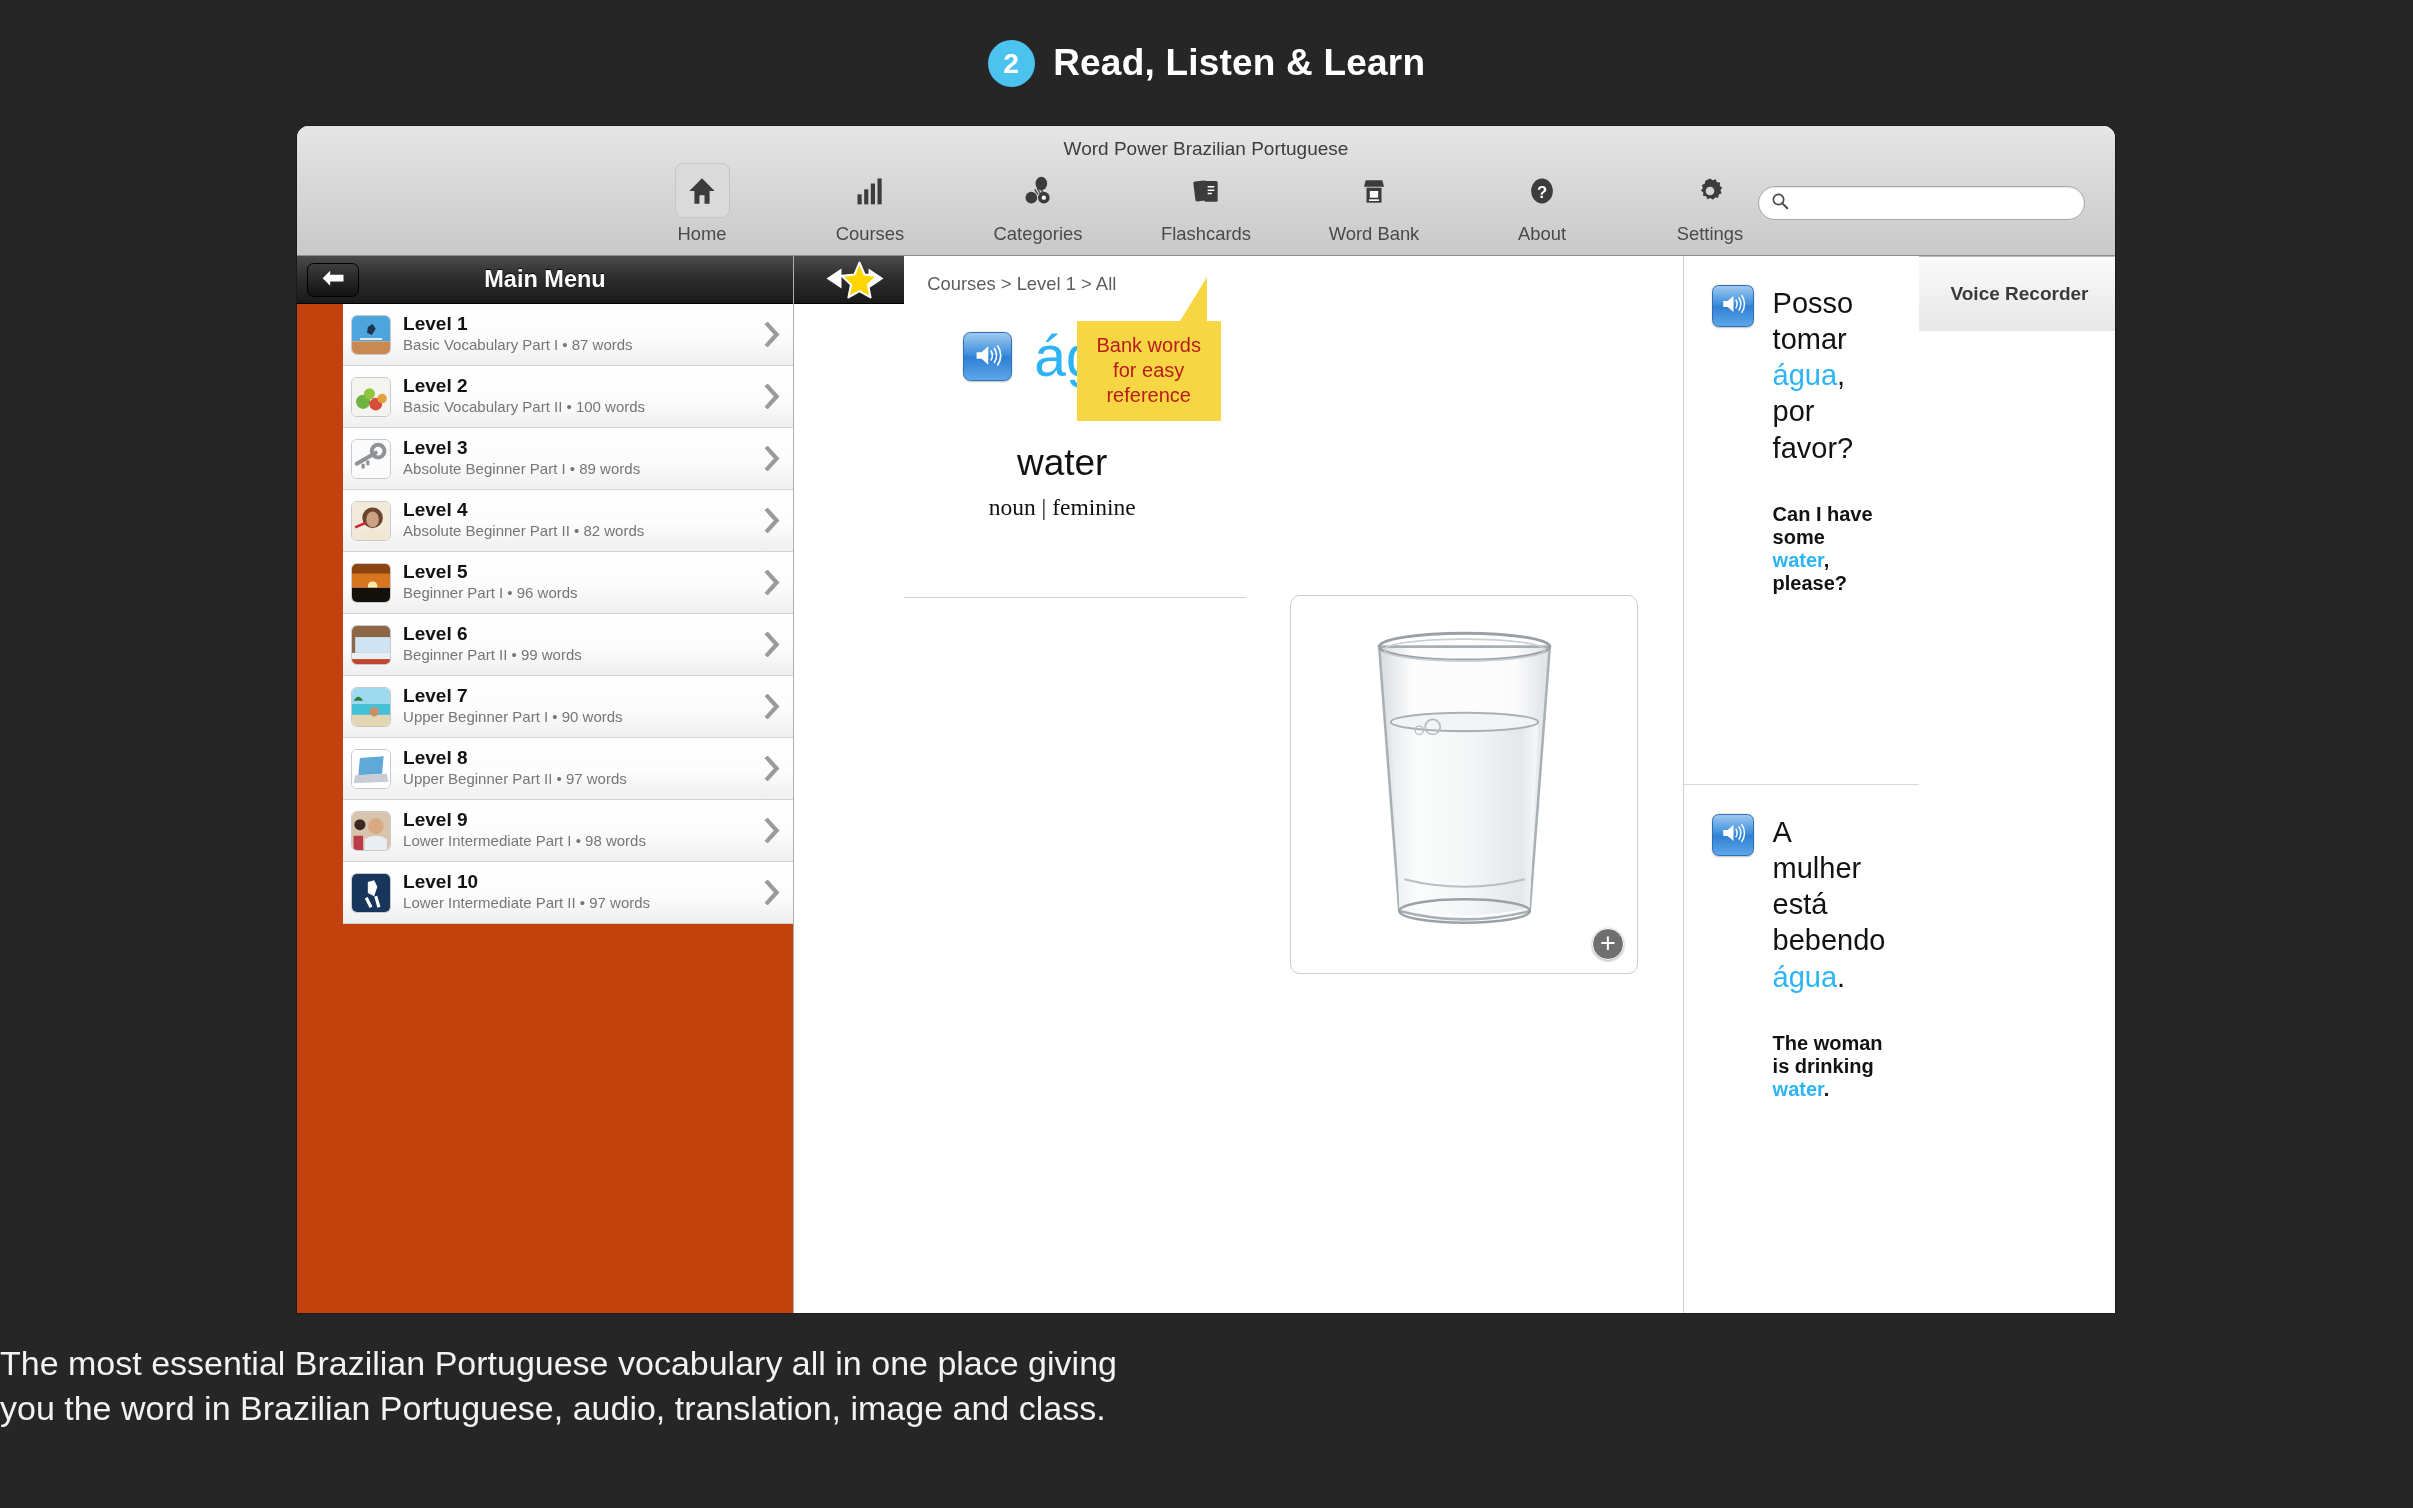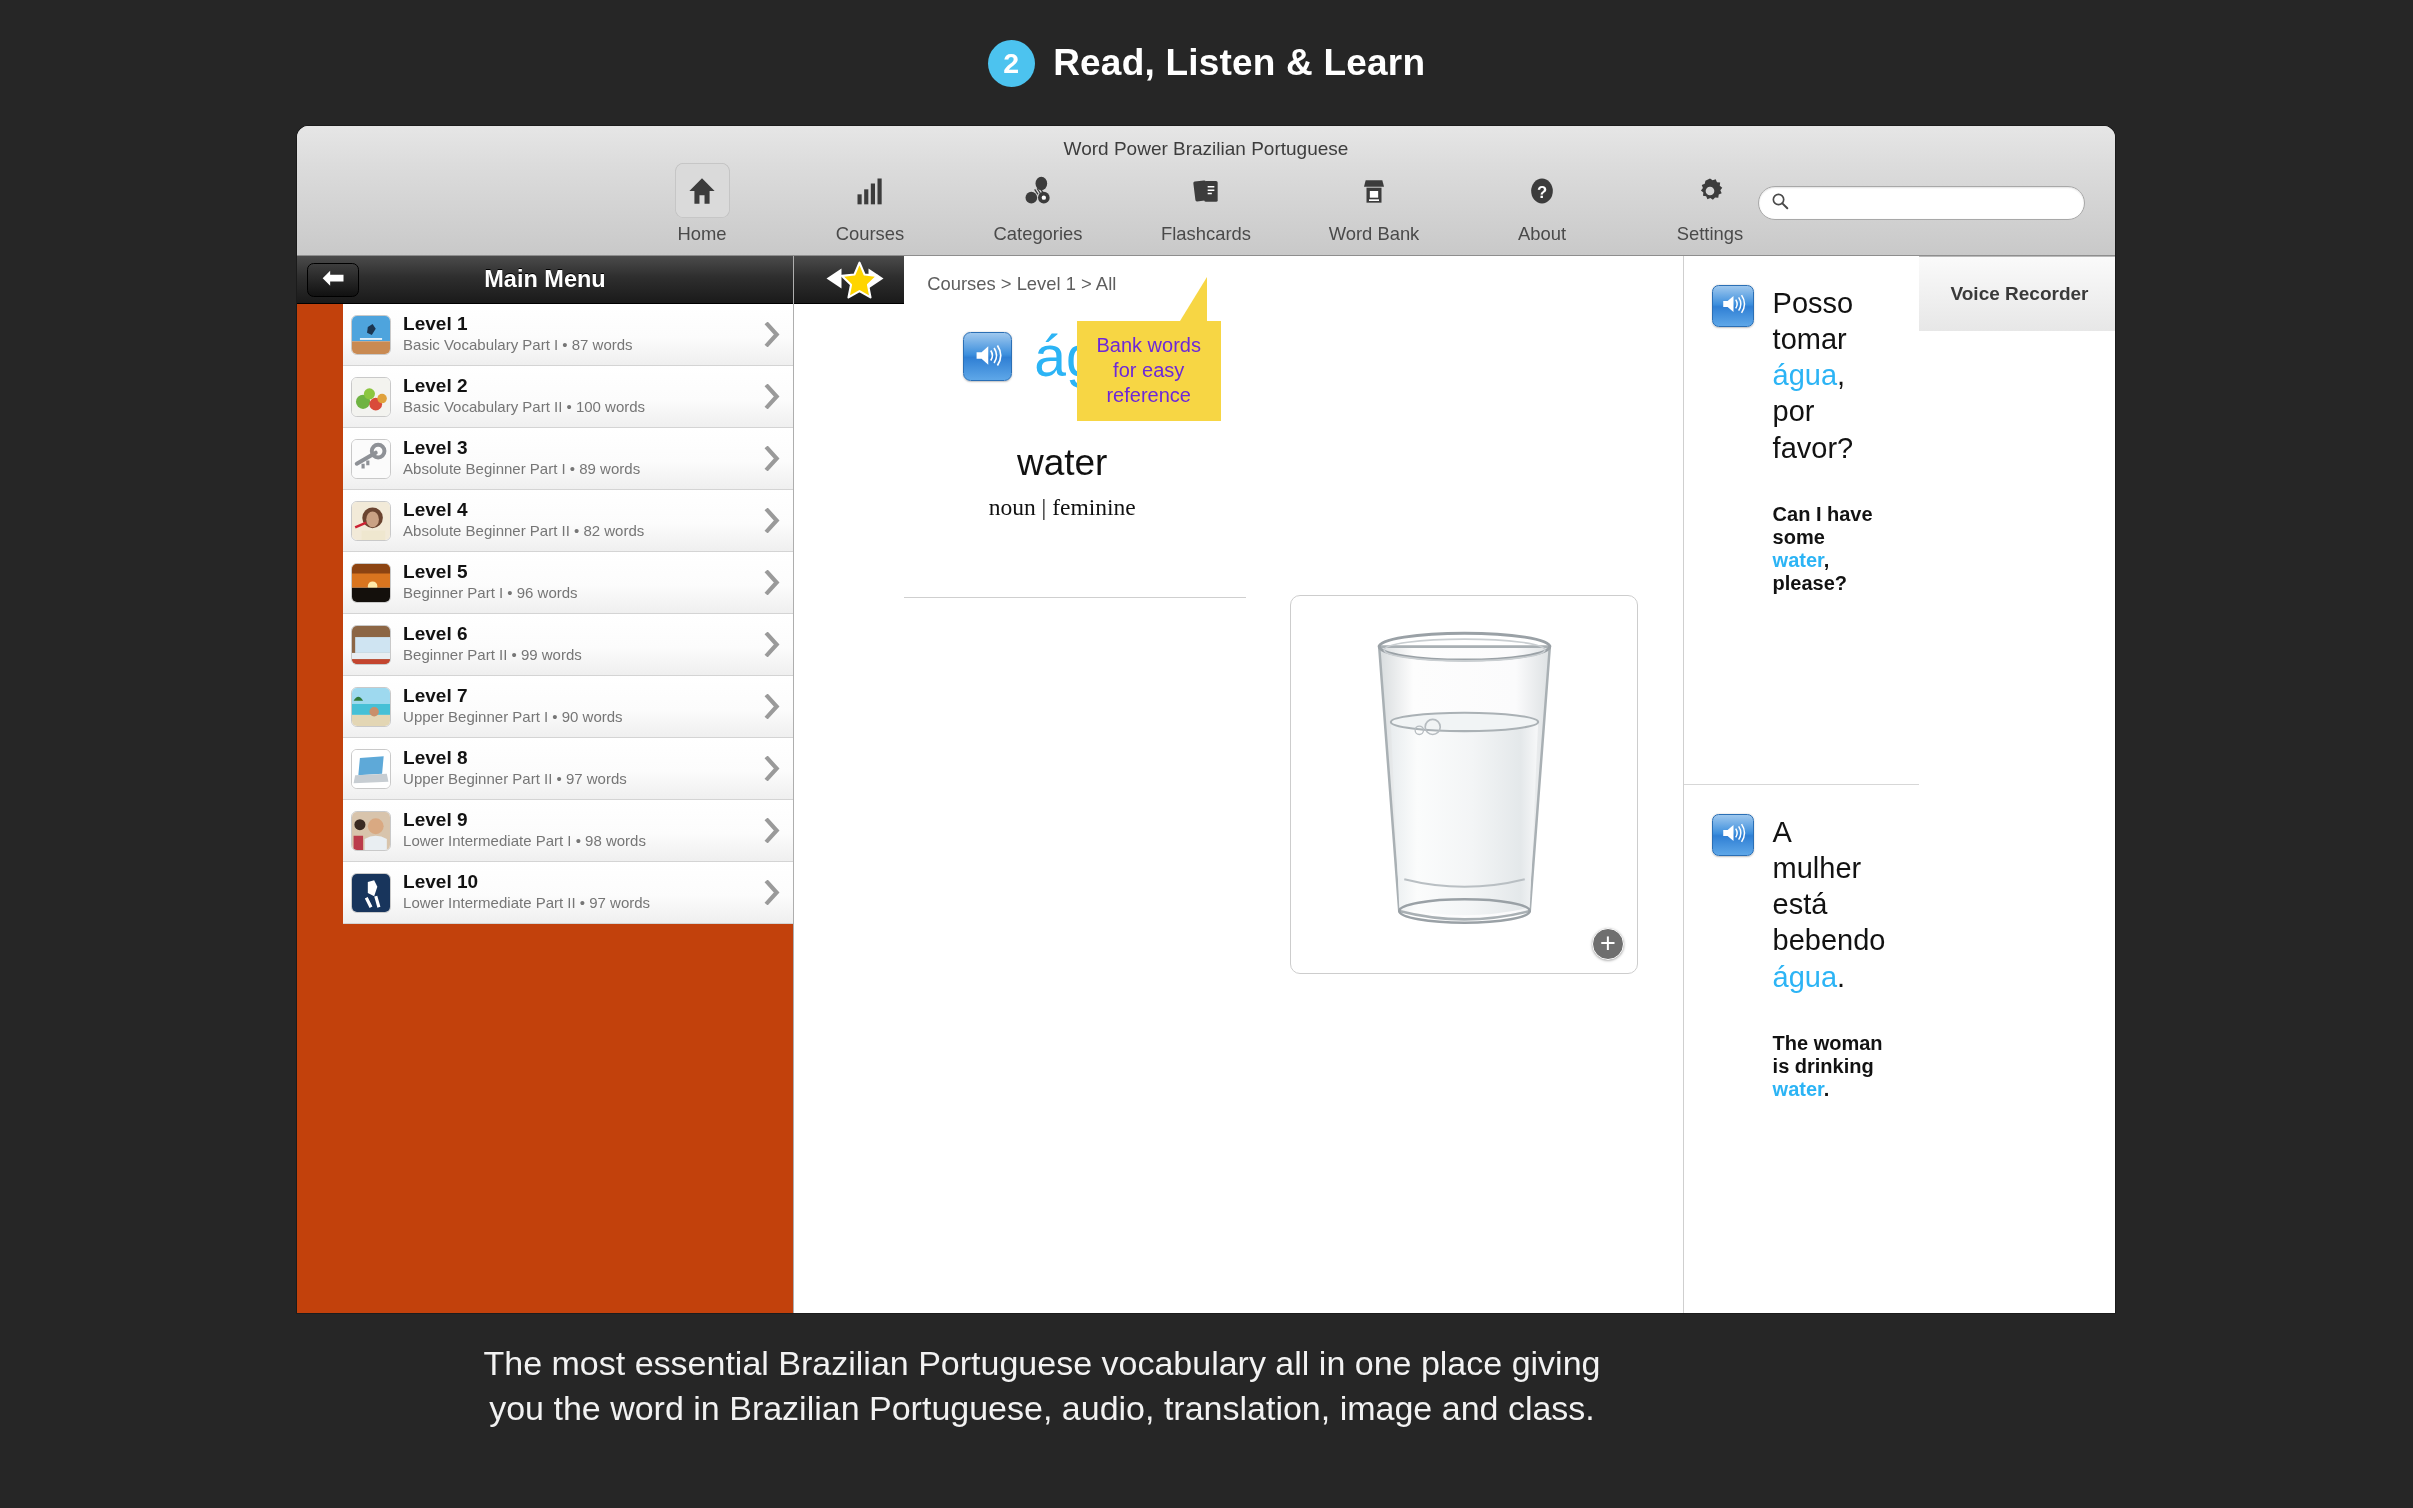--- a/index.html
+++ b/index.html
@@ -173,21 +173,21 @@
     position: absolute; left: 0; top: 186px; width: 100%;
     text-align: center; font-size: 37px; color: #111; padding-right: 25px;
   }
   .word-class {
     position: absolute; left: 0; top: 238px; width: 100%;
     text-align: center; font-size: 23.5px; color: #111; padding-right: 25px;
     font-family: "Liberation Serif", serif;
   }
   .callout {
     position: absolute; right: 25px; top: 65px;
-    width: 144px; background: #f7d644; color: #6d28d9;
+    width: 144px; background: #f7d644; color: #b91c1c;
     padding: 11.7px 6.7px 13.4px; text-align: center;
     font-size: 20px; line-height: 1.25; font-weight: 500;
   }
   .callout .tail {
     position: absolute; right: 13.4px; top: -44px;
     width: 0; height: 0;
     border-left: 27px solid transparent;
     border-bottom: 44px solid #f7d644;
   }
 
@@ -259,21 +259,21 @@
     border: 0.8px solid #a9a9a9;
     display: flex; align-items: center; justify-content: center;
     cursor: pointer; flex: 0 0 52px;
     box-shadow: 0 0.8px 1.7px rgba(0,0,0,.18);
   }
   .rec-dot { width: 22px; height: 22px; border-radius: 50%; background: #cc1f2e; }
 
   
   .promo-footer {
     position: absolute; left: 0; top: 1341px; width: 2084px;
-    text-align: center; color: #f2f2f2; font-size: 34px; line-height: 1.32;
+    text-align: left; color: #f2f2f2; font-size: 34px; line-height: 1.32;
   }
 </style>
 </head>
 <body>
 
 <div class="promo-header">
   <div class="promo-badge">2</div>
   <div class="promo-title">Read, Listen &amp; Learn</div>
 </div>
 

